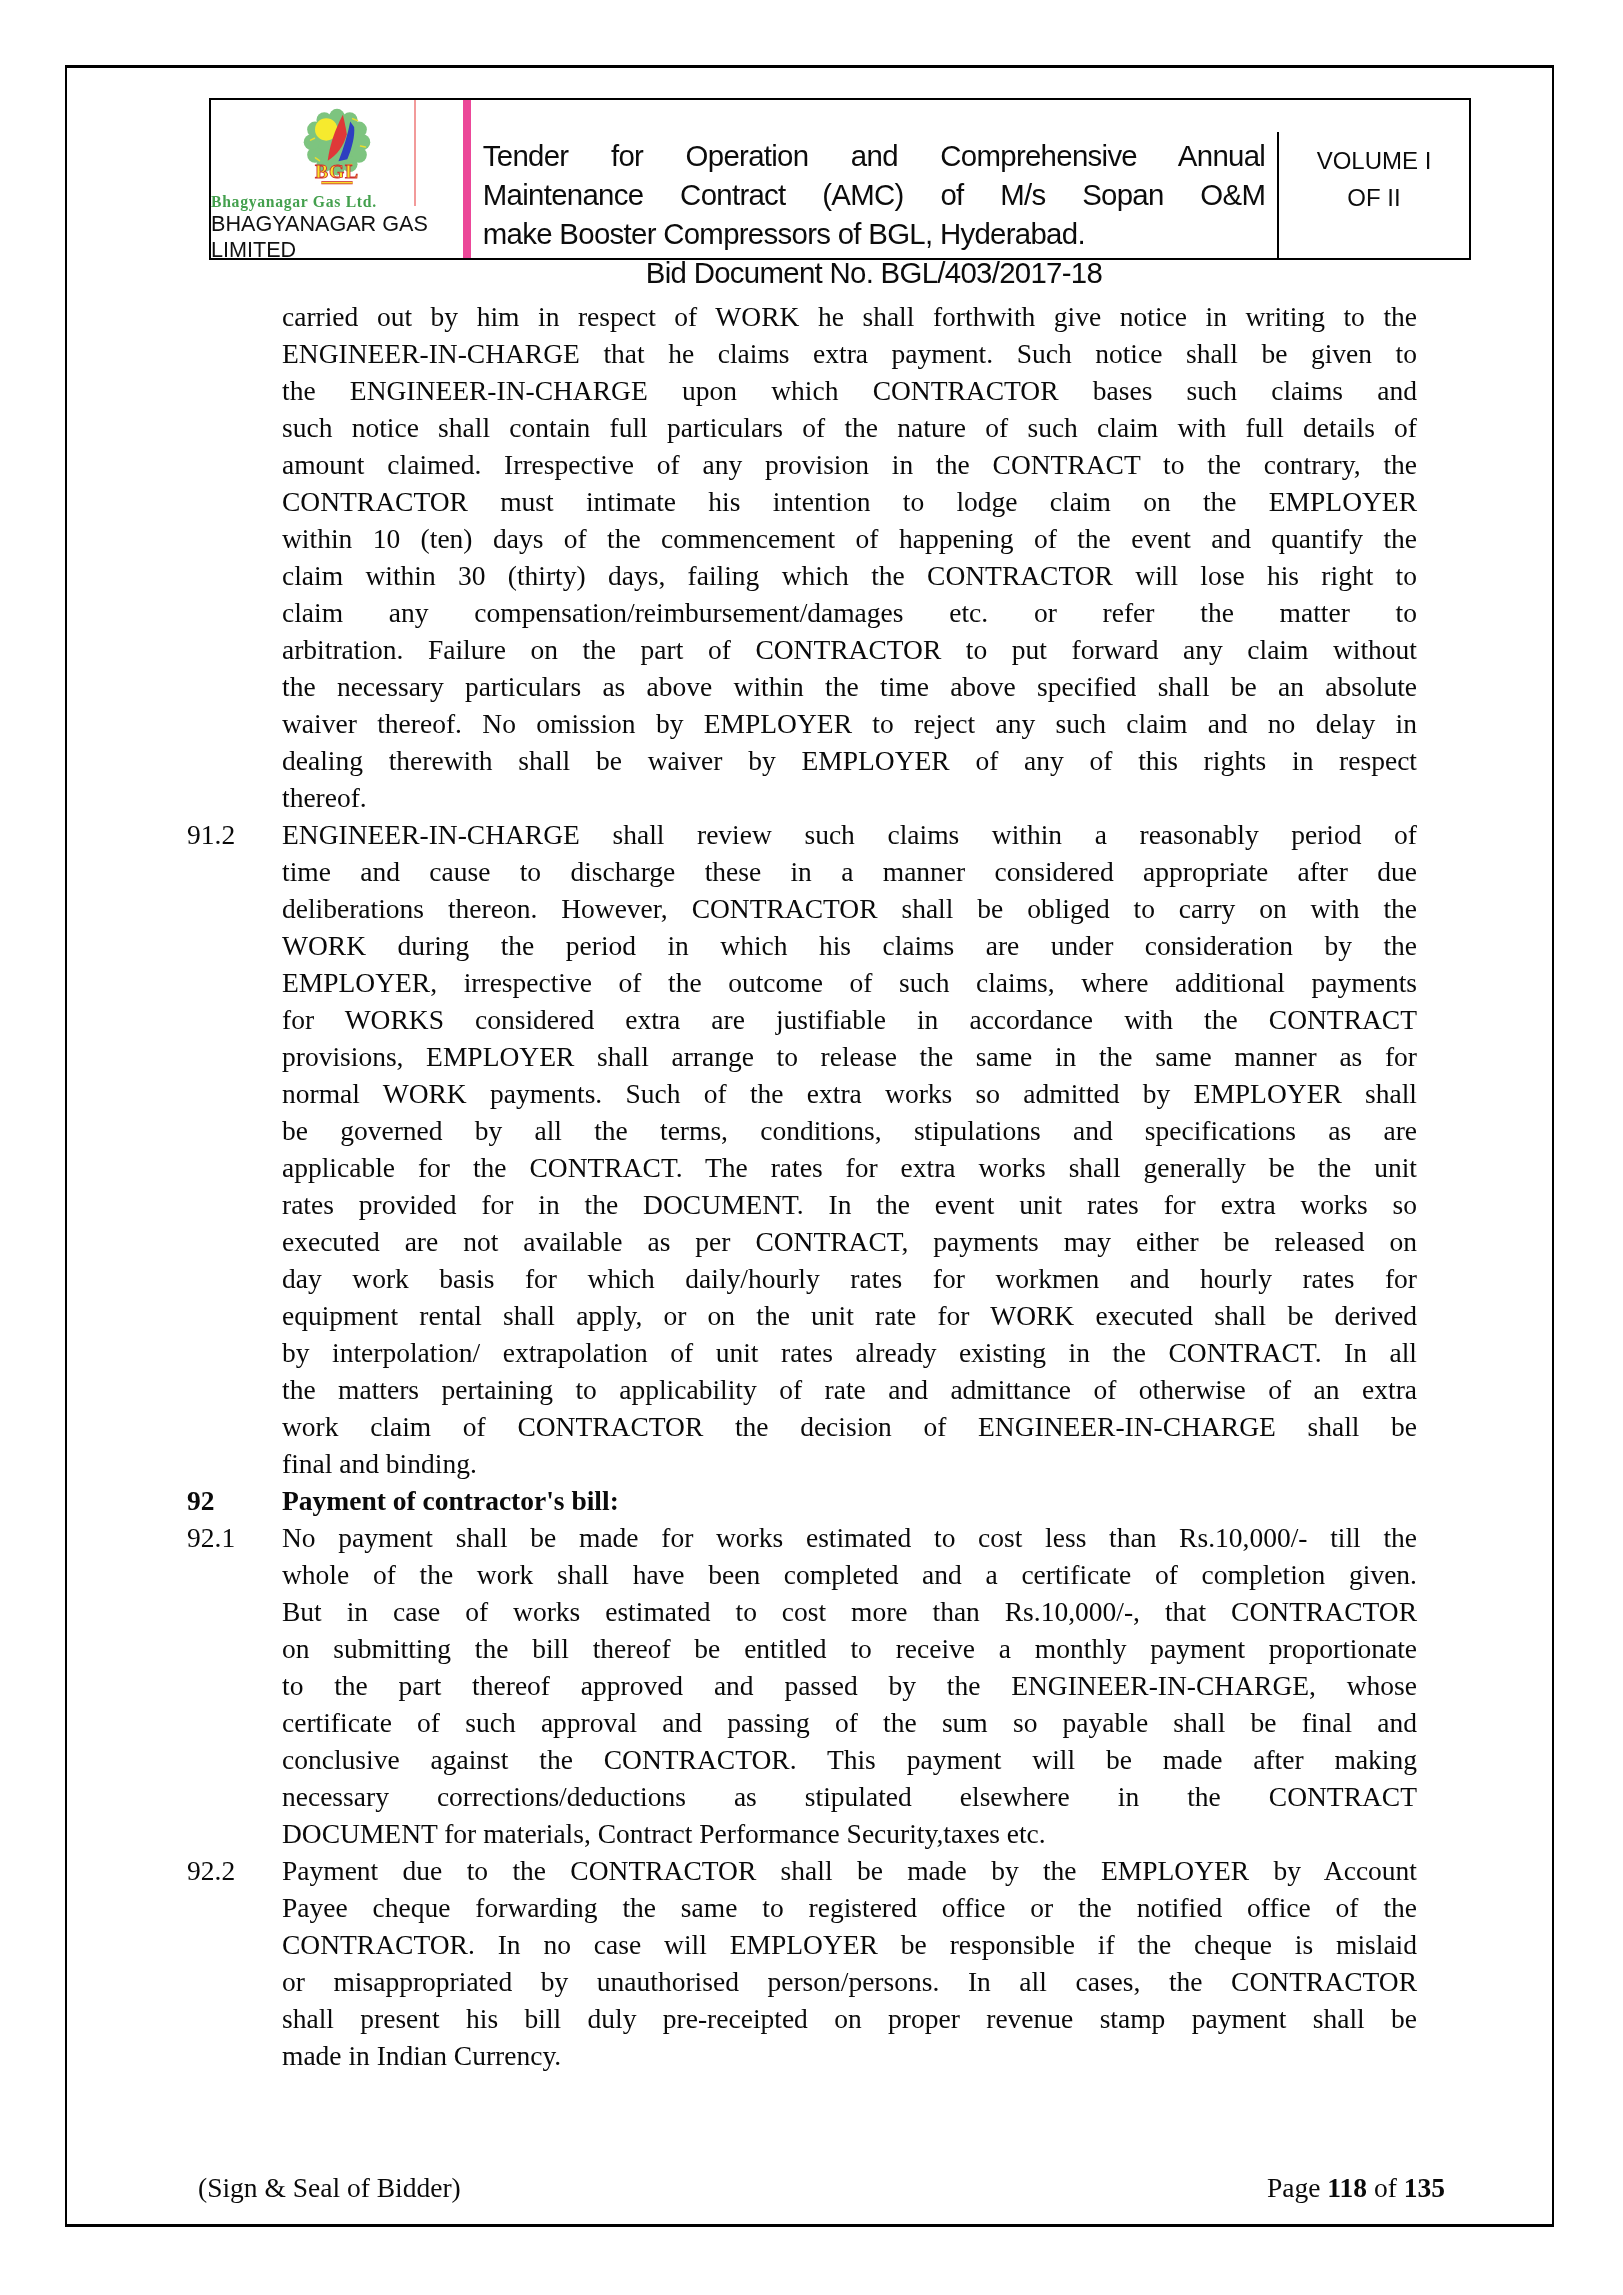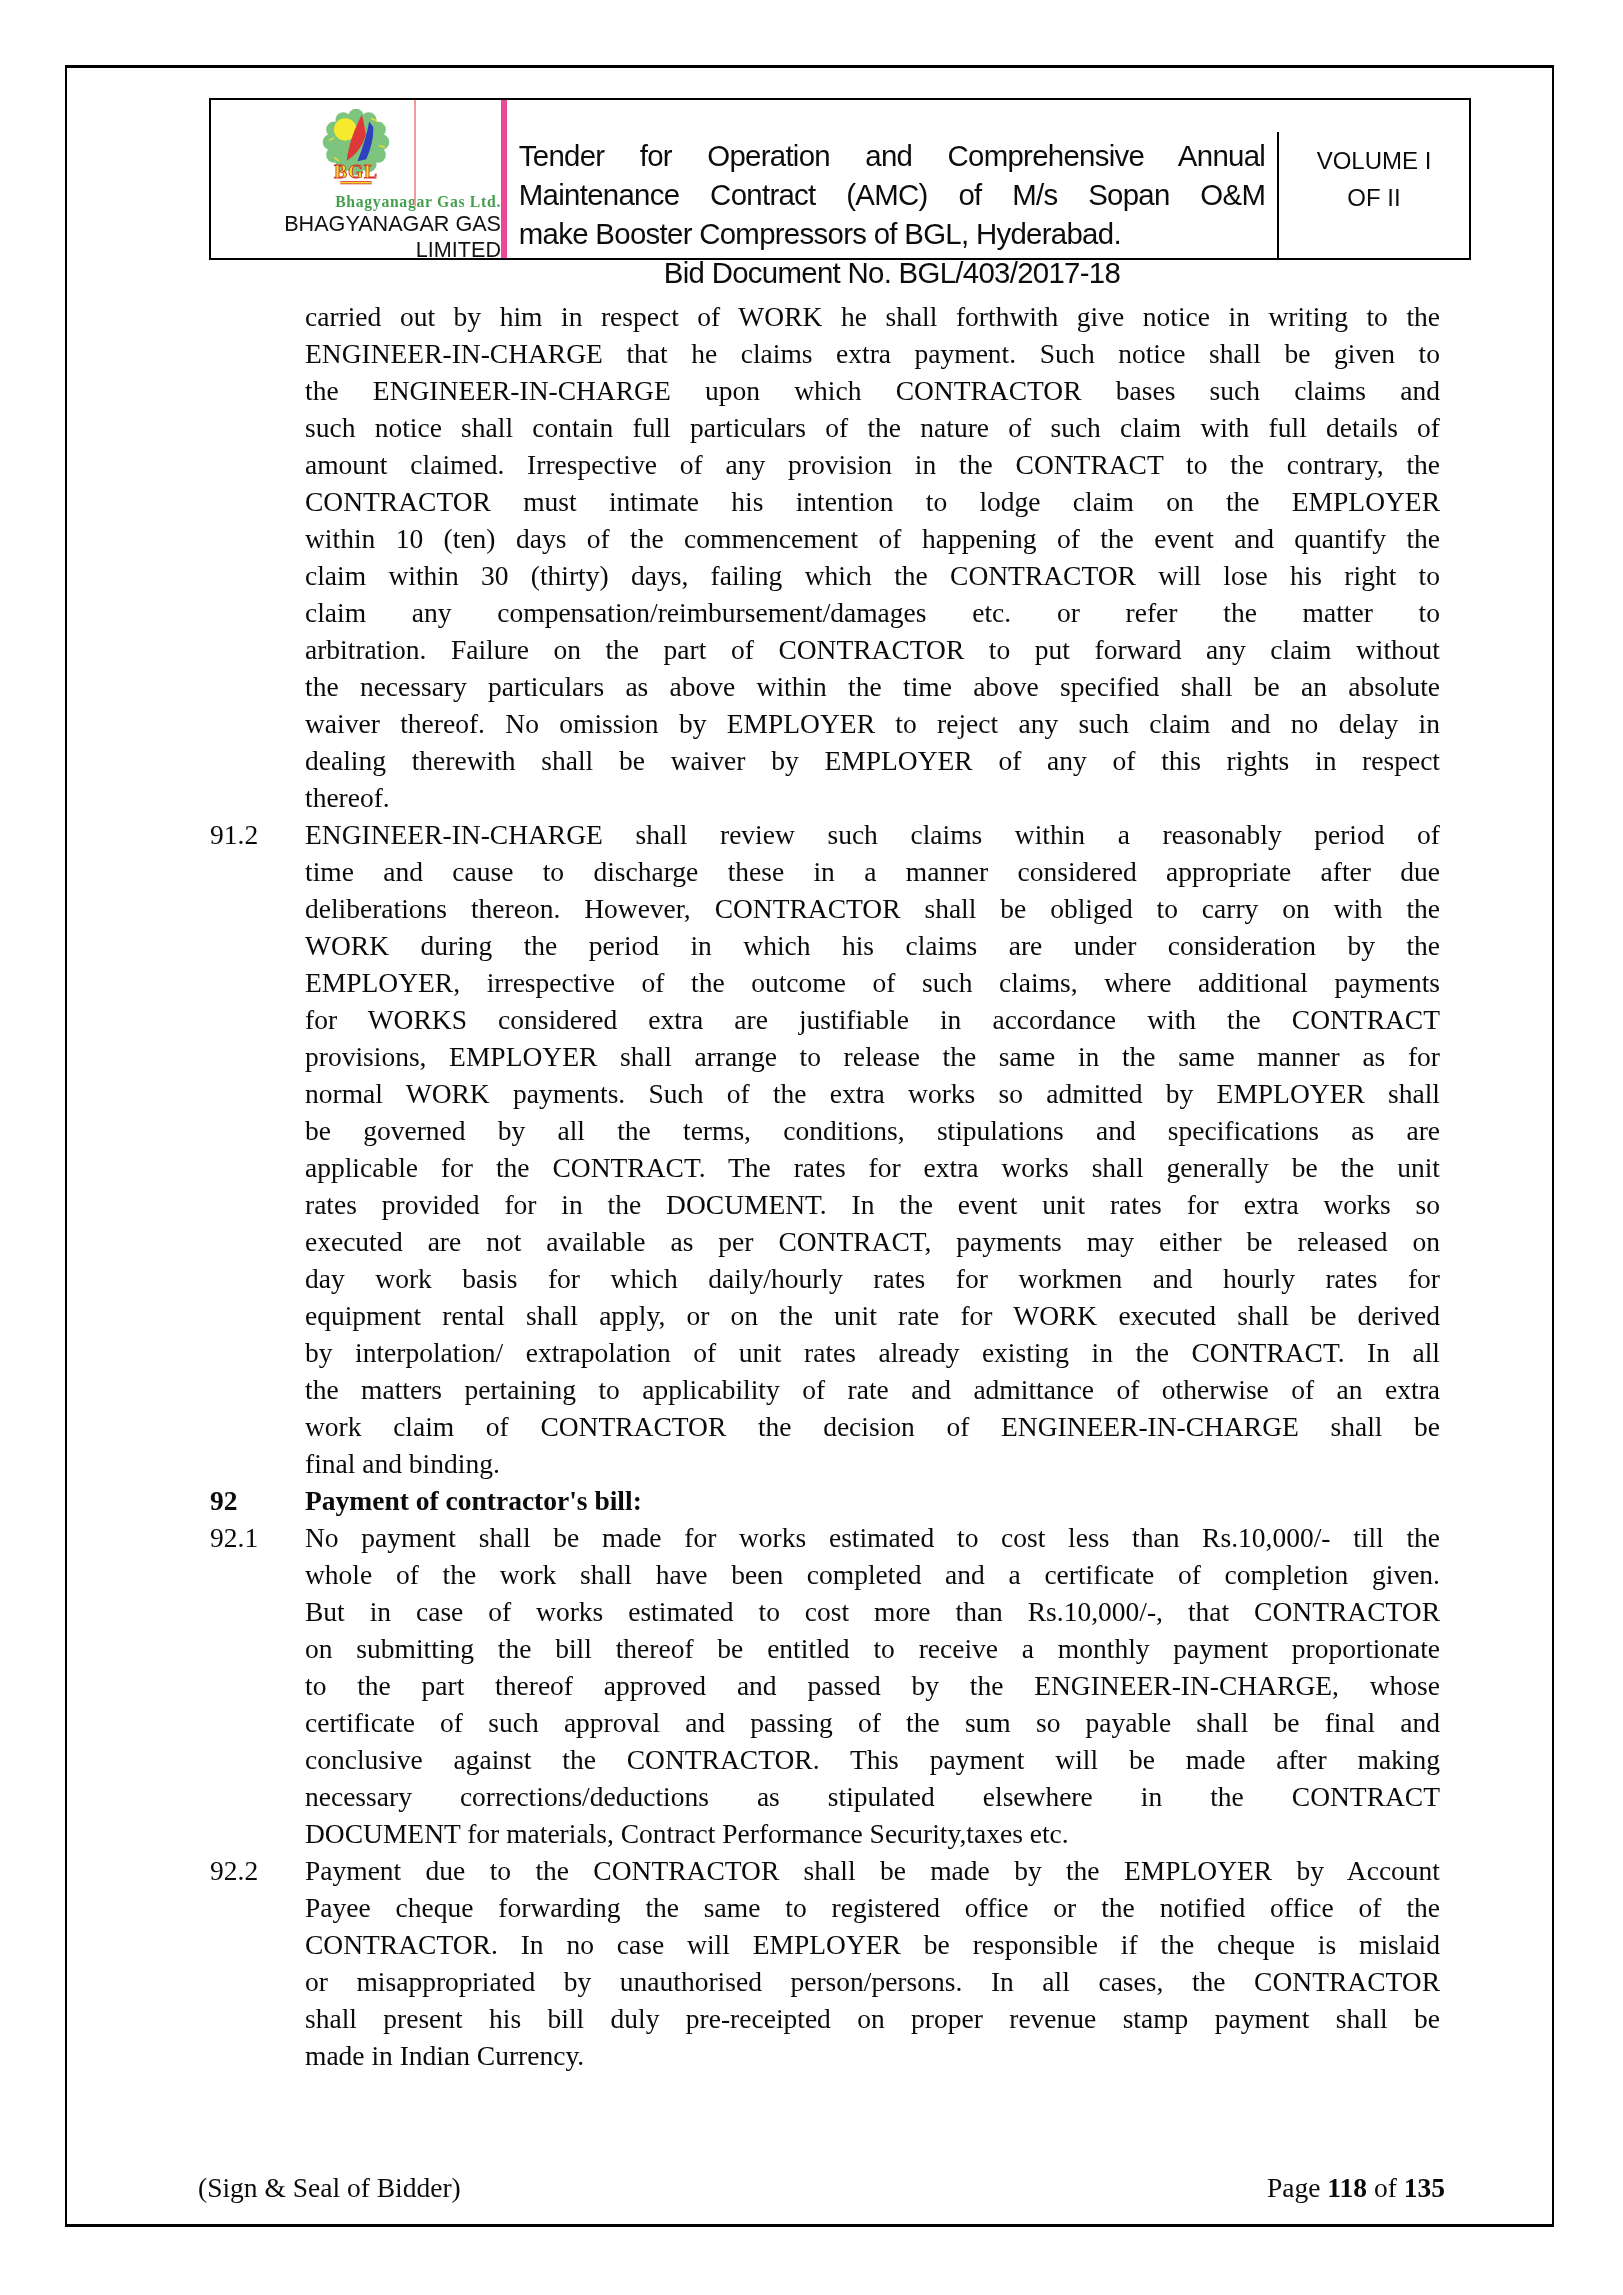--- a/index.html
+++ b/index.html
@@ -11,21 +11,21 @@
     position:absolute;left:65px;top:65px;width:1485px;height:2156px;
     border:2px solid #000;border-top-width:3.3px;border-bottom-width:3.3px;
     box-sizing:content-box;
   }
   
   .header-table{
     position:absolute;left:209px;top:98px;width:1262px;height:162px;
     display:flex;border:2px solid #000;box-sizing:border-box;background:#fff;
   }
   .cell{box-sizing:border-box;position:relative;}
-  .cell-logo{width:296px;border-right:6px solid #ec4899;text-align:right;overflow:hidden;}
+  .cell-logo{width:260px;border-right:8px solid #ec4899;text-align:left;overflow:hidden;}
   .cell-title{flex:1;border-right:2px solid #000;padding:3.9px 11.8px 0 11.8px;margin-top:32px;}
   .cell-volume{width:190px;display:flex;flex-direction:column;justify-content:center;align-items:center;}
   .logo-svg{display:block;margin:2.6px auto 0 auto;}
   .logo-script{
     font-family:"Liberation Serif",serif;font-weight:bold;
     font-size:15.7px;line-height:17px;color:#44a04e;letter-spacing:0.7px;
   }
   .company-name{
     font-family:"Liberation Sans",sans-serif;font-size:21.6px;line-height:26px;
     color:#111;margin-top:1.3px;
@@ -38,21 +38,21 @@
     color:#0c0c0c;letter-spacing:-0.7px;white-space:nowrap;
   }
   .title-line.just{white-space:normal;text-align:justify;text-align-last:justify;}
   .title-line.center{text-align:center;}
   .volume-line{
     font-family:"Liberation Sans",sans-serif;font-size:24px;line-height:37px;
     color:#0c0c0c;text-align:center;
   }
   
   .body-text{
-    position:absolute;left:305px;top:298px;width:1135px;
+    position:absolute;left:282px;top:298px;width:1135px;
     font-size:27.5px;line-height:37px;
   }
   .para{position:relative;}
   .para-num{position:absolute;left:-95px;top:0;white-space:nowrap;}
   .para.bold .para-num,.para.bold .line{font-weight:bold;font-family:Liberation Serif, serif;}
   .line{text-align:justify;text-align-last:justify;}
   .line.last{text-align-last:left;}
   
   .footer-sign{position:absolute;left:198px;top:2171px;font-size:27.5px;line-height:34px;}
   .footer-page{position:absolute;right:178px;top:2171px;font-size:27.5px;line-height:34px;white-space:nowrap;}

